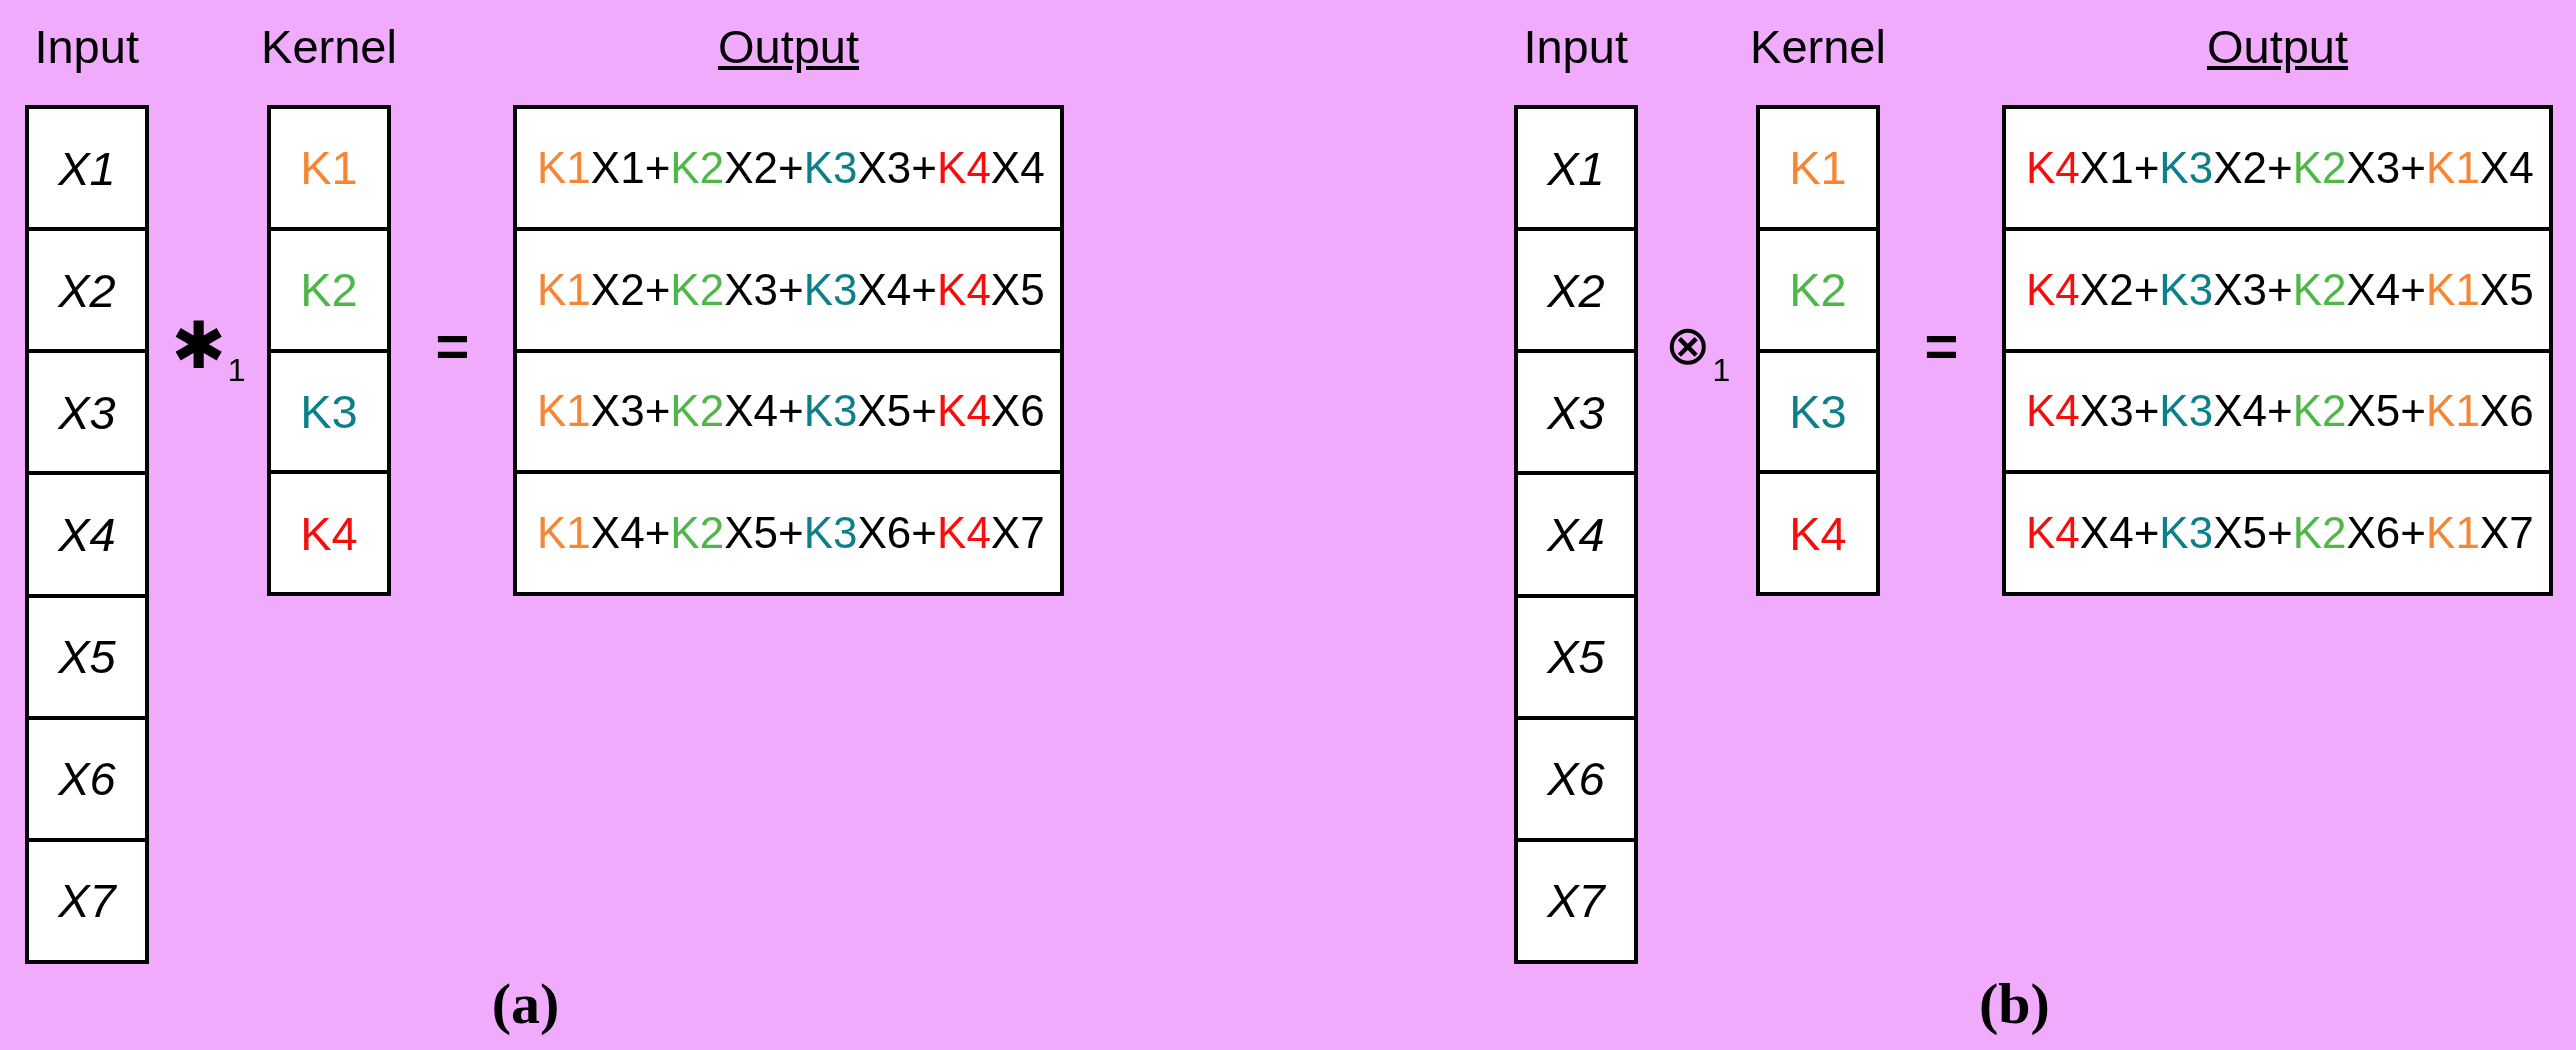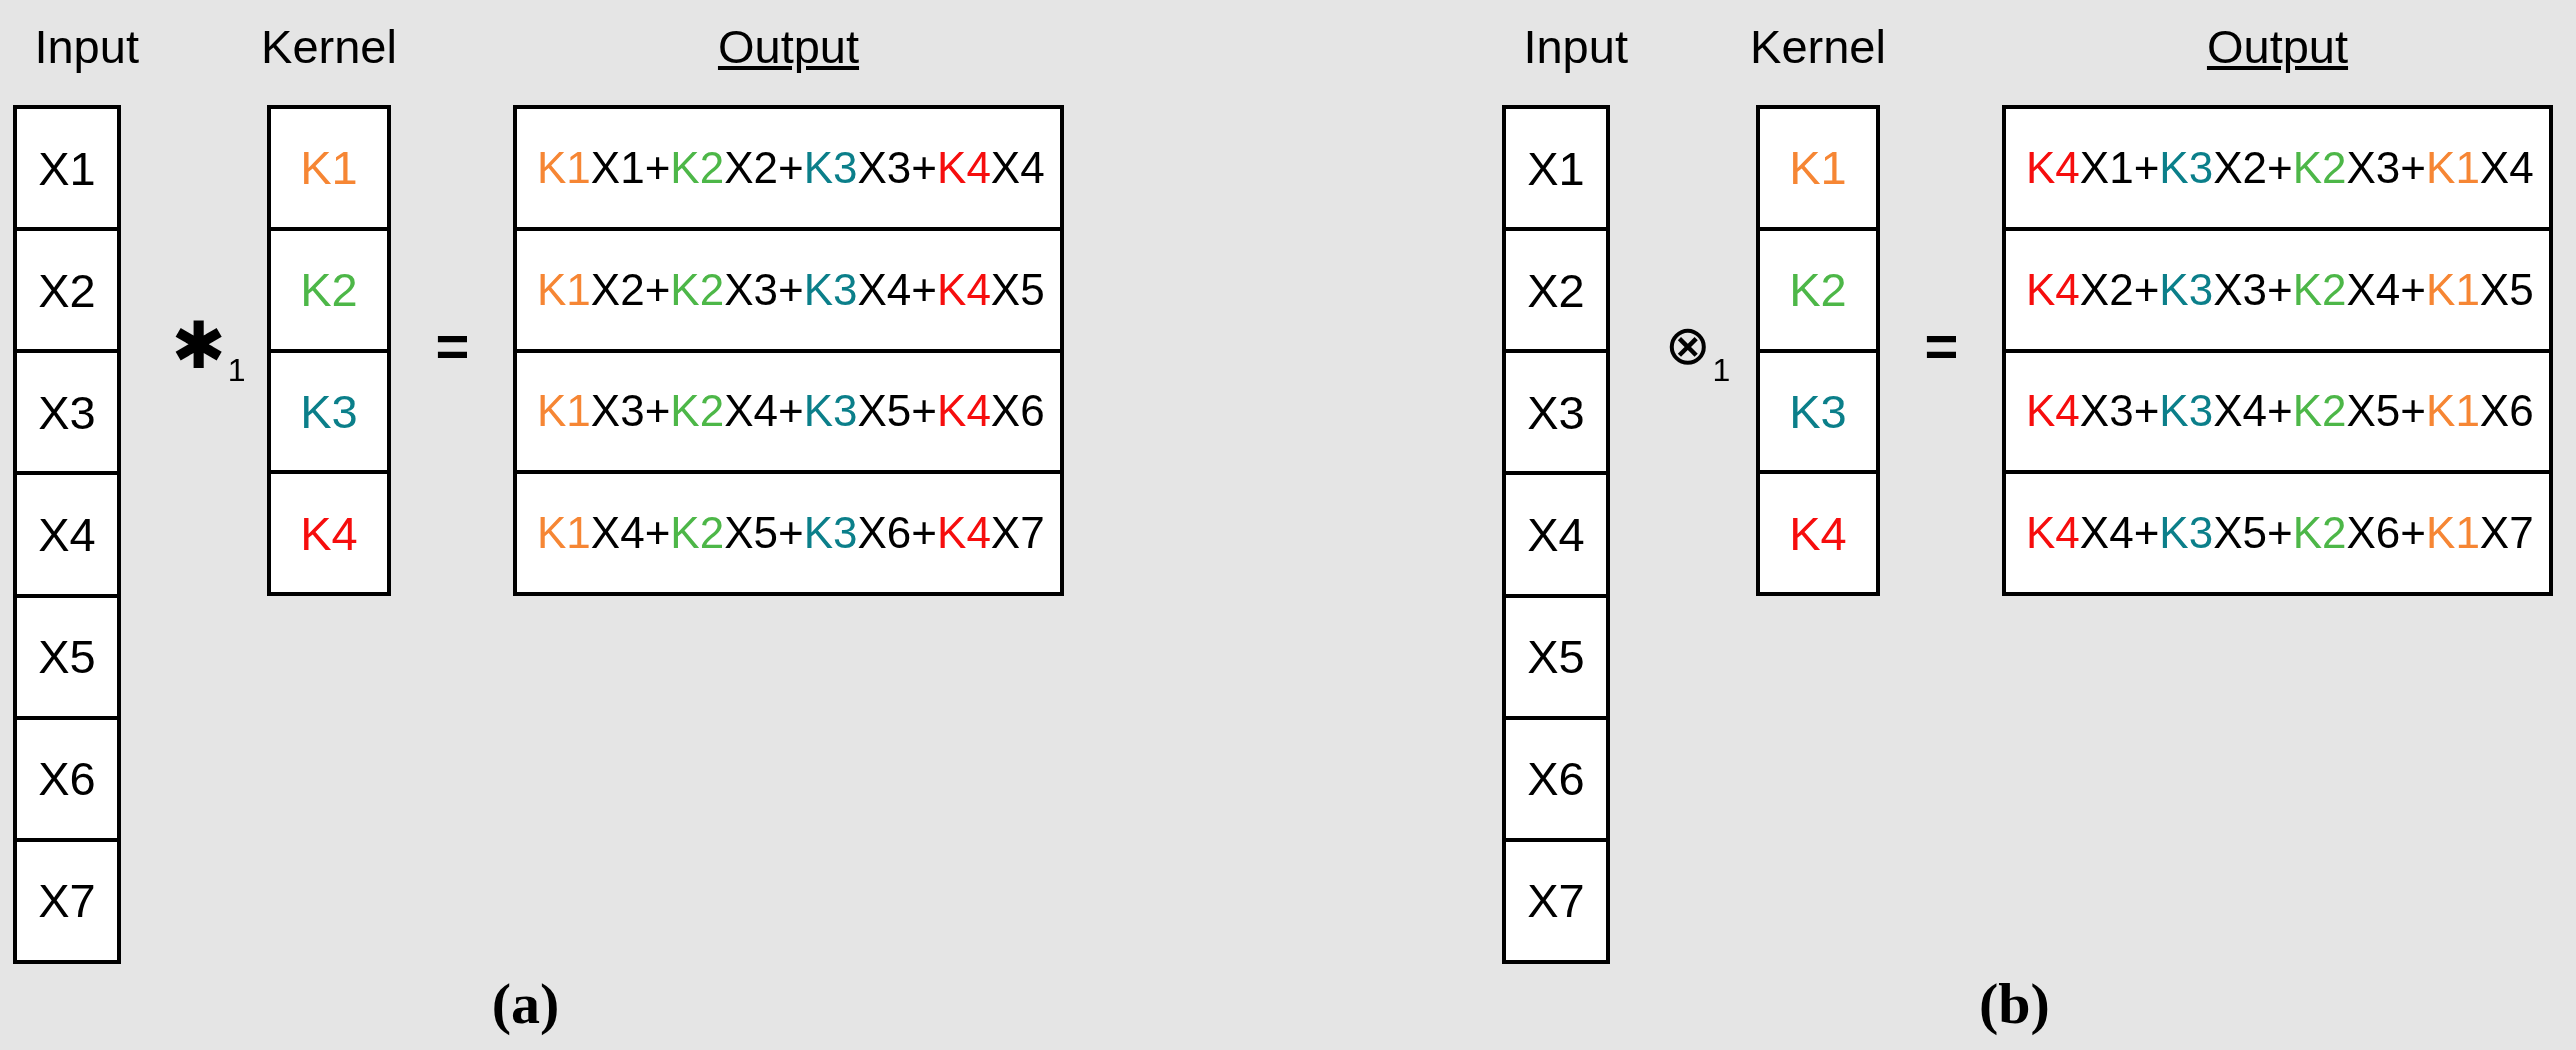--- a/index.html
+++ b/index.html
@@ -1,37 +1,37 @@
 <!DOCTYPE html>
 <html style="font-size:13px"><head>
 <meta charset="utf-8">
 <style>
   html,body{margin:0;padding:0;background:#ffffff;}
   .stage{
-    position:relative;width:2576px;height:1050px;background:#e5e5e5;
+    position:relative;width:2576px;height:1050px;background:#f0abfc;
     font-family:"Liberation Sans","DejaVu Sans",sans-serif;color:#000;
     overflow:hidden;
   }
   .panel{position:absolute;top:0;height:100%;}
   #panel-a{left:0;width:1292px;}
   #panel-b{left:1489px;width:1087px;}
 
   .collabel{
     position:absolute;top:18px;height:57px;line-height:57px;
     font-size:47px;text-align:center;white-space:nowrap;
   }
   .lbl-input{left:-7.3px;width:188px;}
   .lbl-kernel{left:235px;width:188px;}
   .lbl-output{left:513px;width:551px;text-decoration:underline;}
 
   .col{
     position:absolute;top:105px;box-sizing:border-box;background:#fff;
     border:4px solid #000;display:flex;flex-direction:column;
   }
-  .incol{left:13px;width:108px;height:859px;}
+  .incol{left:25px;width:124px;height:859px;font-style:italic;}
   .kcol{left:267px;width:124px;height:491px;}
   .outbox{left:513px;width:551px;height:491px;}
 
   .col .cell{
     flex:1;display:flex;align-items:center;justify-content:center;
     font-size:47px;border-top:4px solid #000;white-space:nowrap;
   }
   .col .cell:first-child{border-top:none;}
   .outbox .cell{justify-content:flex-start;padding-left:20px;font-size:44px;}
 

